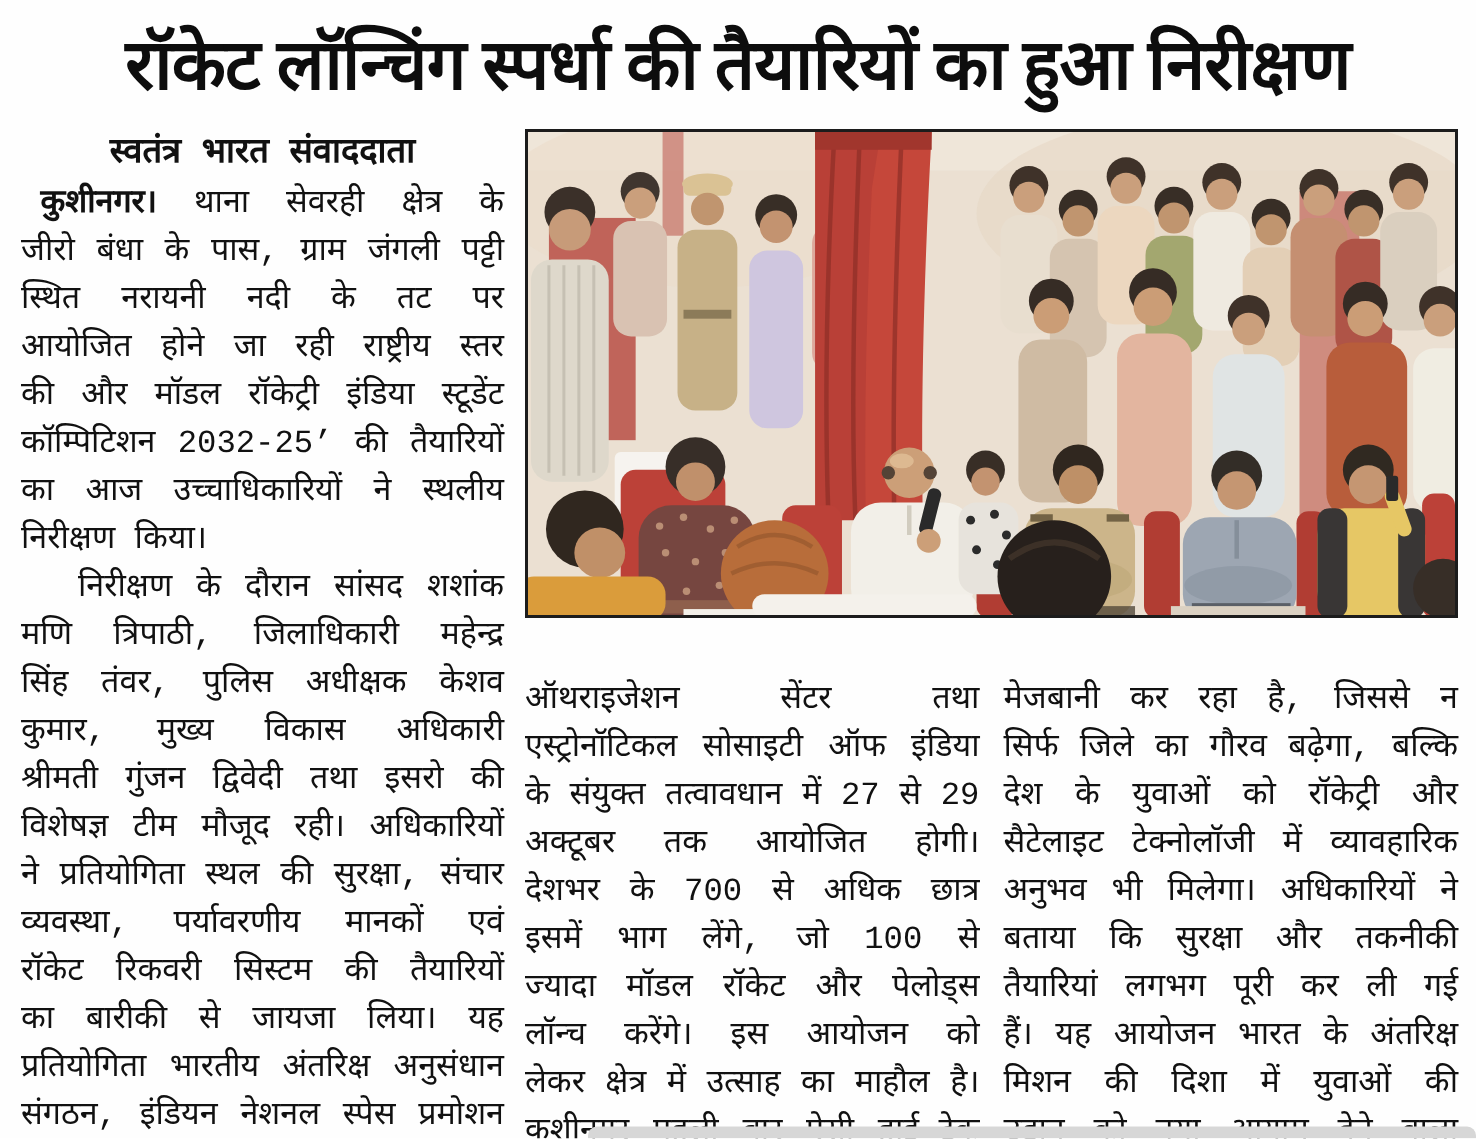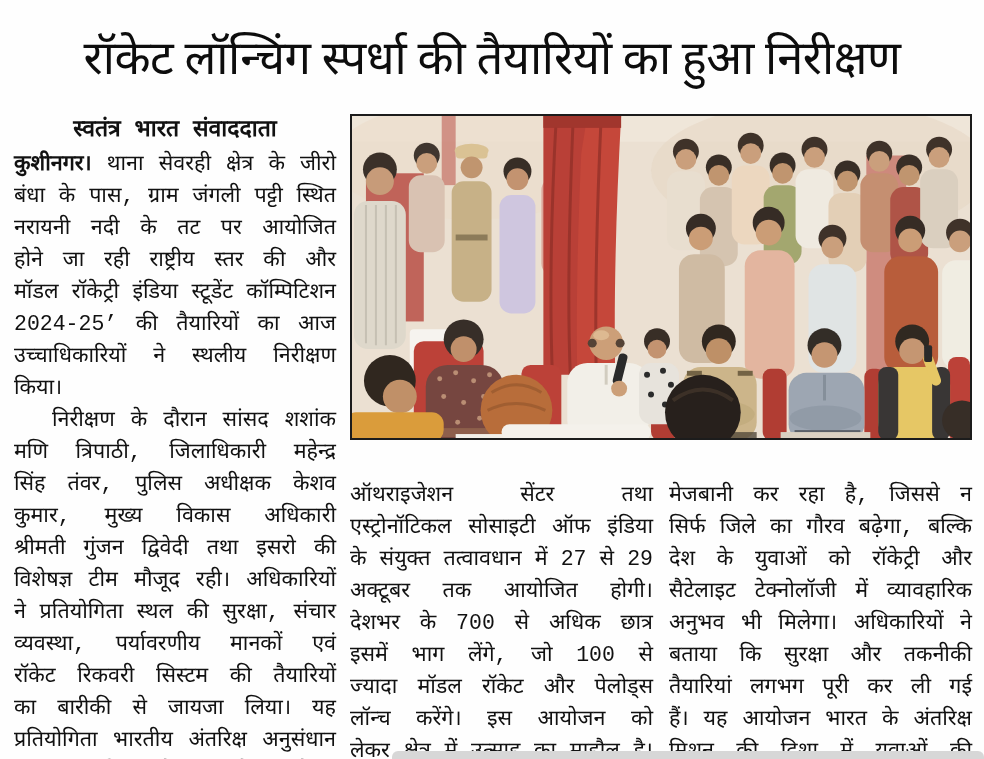--- a/index.html
+++ b/index.html
@@ -5,25 +5,25 @@
   html,body{margin:0;padding:0;background:#ffffff;}
   .sheet{
     position:relative;
     width:984px;height:759px;
     background:#fefefe;
     overflow:hidden;
     font-family:"Liberation Serif", serif;
     color:#111;
   }
   .headline{
-    margin:18px;
+    margin:4px;
     padding:8px 10px 4px 10px;
     font-size:47px;
     line-height:64px;
-    font-weight:400;
+    font-weight:700;
     letter-spacing:-0.5px;
     text-align:center;
     white-space:nowrap;
     color:#0d0d0d;
   }
   .content{
     display:flex;
     gap:14px;
     padding:2px 12px 0 14px;
     font-family:Liberation Mono, monospace;
@@ -38,21 +38,21 @@
     padding-bottom:2px;
   }
   .para{
     margin:0;
     font-size:21.5px;
     line-height:32px;
     text-align:justify;
     text-justify:inter-word;
   }
   .para.indent{ text-indent:38px; }
-  .dateline{ font-weight:700; }
+  .dateline{ font-weight:700;margin-left:13px; }
   .photo{
     margin:0 0 12px 0;
     width:100%;
     height:326px;
     border:2px solid #1c1c1c;
     box-sizing:border-box;
     background:#eadfd0;
   }
   .photo svg{ display:block; width:100%; height:100%; }
   .cols-under{
@@ -73,21 +73,21 @@
 <body>
 
 <div class="sheet">
 
   <h1 class="headline">रॉकेट लॉन्चिंग स्पर्धा की तैयारियों का हुआ निरीक्षण</h1>
 
   <div class="content">
 
     <div class="col-left">
       <div class="byline">स्वतंत्र भारत संवाददाता</div>
-      <p class="para"><span class="dateline">कुशीनगर।</span> <span>थाना सेवरही क्षेत्र के जीरो बंधा के पास, ग्राम जंगली पट्टी स्थित नरायनी नदी के तट पर आयोजित होने जा रही राष्ट्रीय स्तर की और मॉडल रॉकेट्री इंडिया स्टूडेंट कॉम्पिटिशन 2024-25’ की तैयारियों का आज उच्चाधिकारियों ने स्थलीय निरीक्षण किया।</span></p>
+      <p class="para"><span class="dateline">कुशीनगर।</span> <span>थाना सेवरही क्षेत्र के जीरो बंधा के पास, ग्राम जंगली पट्टी स्थित नरायनी नदी के तट पर आयोजित होने जा रही राष्ट्रीय स्तर की और मॉडल रॉकेट्री इंडिया स्टूडेंट कॉम्पिटिशन 2032-25’ की तैयारियों का आज उच्चाधिकारियों ने स्थलीय निरीक्षण किया।</span></p>
       <p class="para indent">निरीक्षण के दौरान सांसद शशांक मणि त्रिपाठी, जिलाधिकारी महेन्द्र सिंह तंवर, पुलिस अधीक्षक केशव कुमार, मुख्य विकास अधिकारी श्रीमती गुंजन द्विवेदी तथा इसरो की विशेषज्ञ टीम मौजूद रही। अधिकारियों ने प्रतियोगिता स्थल की सुरक्षा, संचार व्यवस्था, पर्यावरणीय मानकों एवं रॉकेट रिकवरी सिस्टम की तैयारियों का बारीकी से जायजा लिया। यह प्रतियोगिता भारतीय अंतरिक्ष अनुसंधान संगठन, इंडियन नेशनल स्पेस प्रमोशन एंड</p>
     </div>
 
     <div class="right-area">
 
       <figure class="photo">
         <svg viewBox="0 0 620 326" preserveAspectRatio="none">
 
           <rect x="0" y="0" width="620" height="326" fill="#eadfd0"></rect>
           <rect x="0" y="0" width="620" height="26" fill="#f2e9dc" opacity="0.6"></rect>

